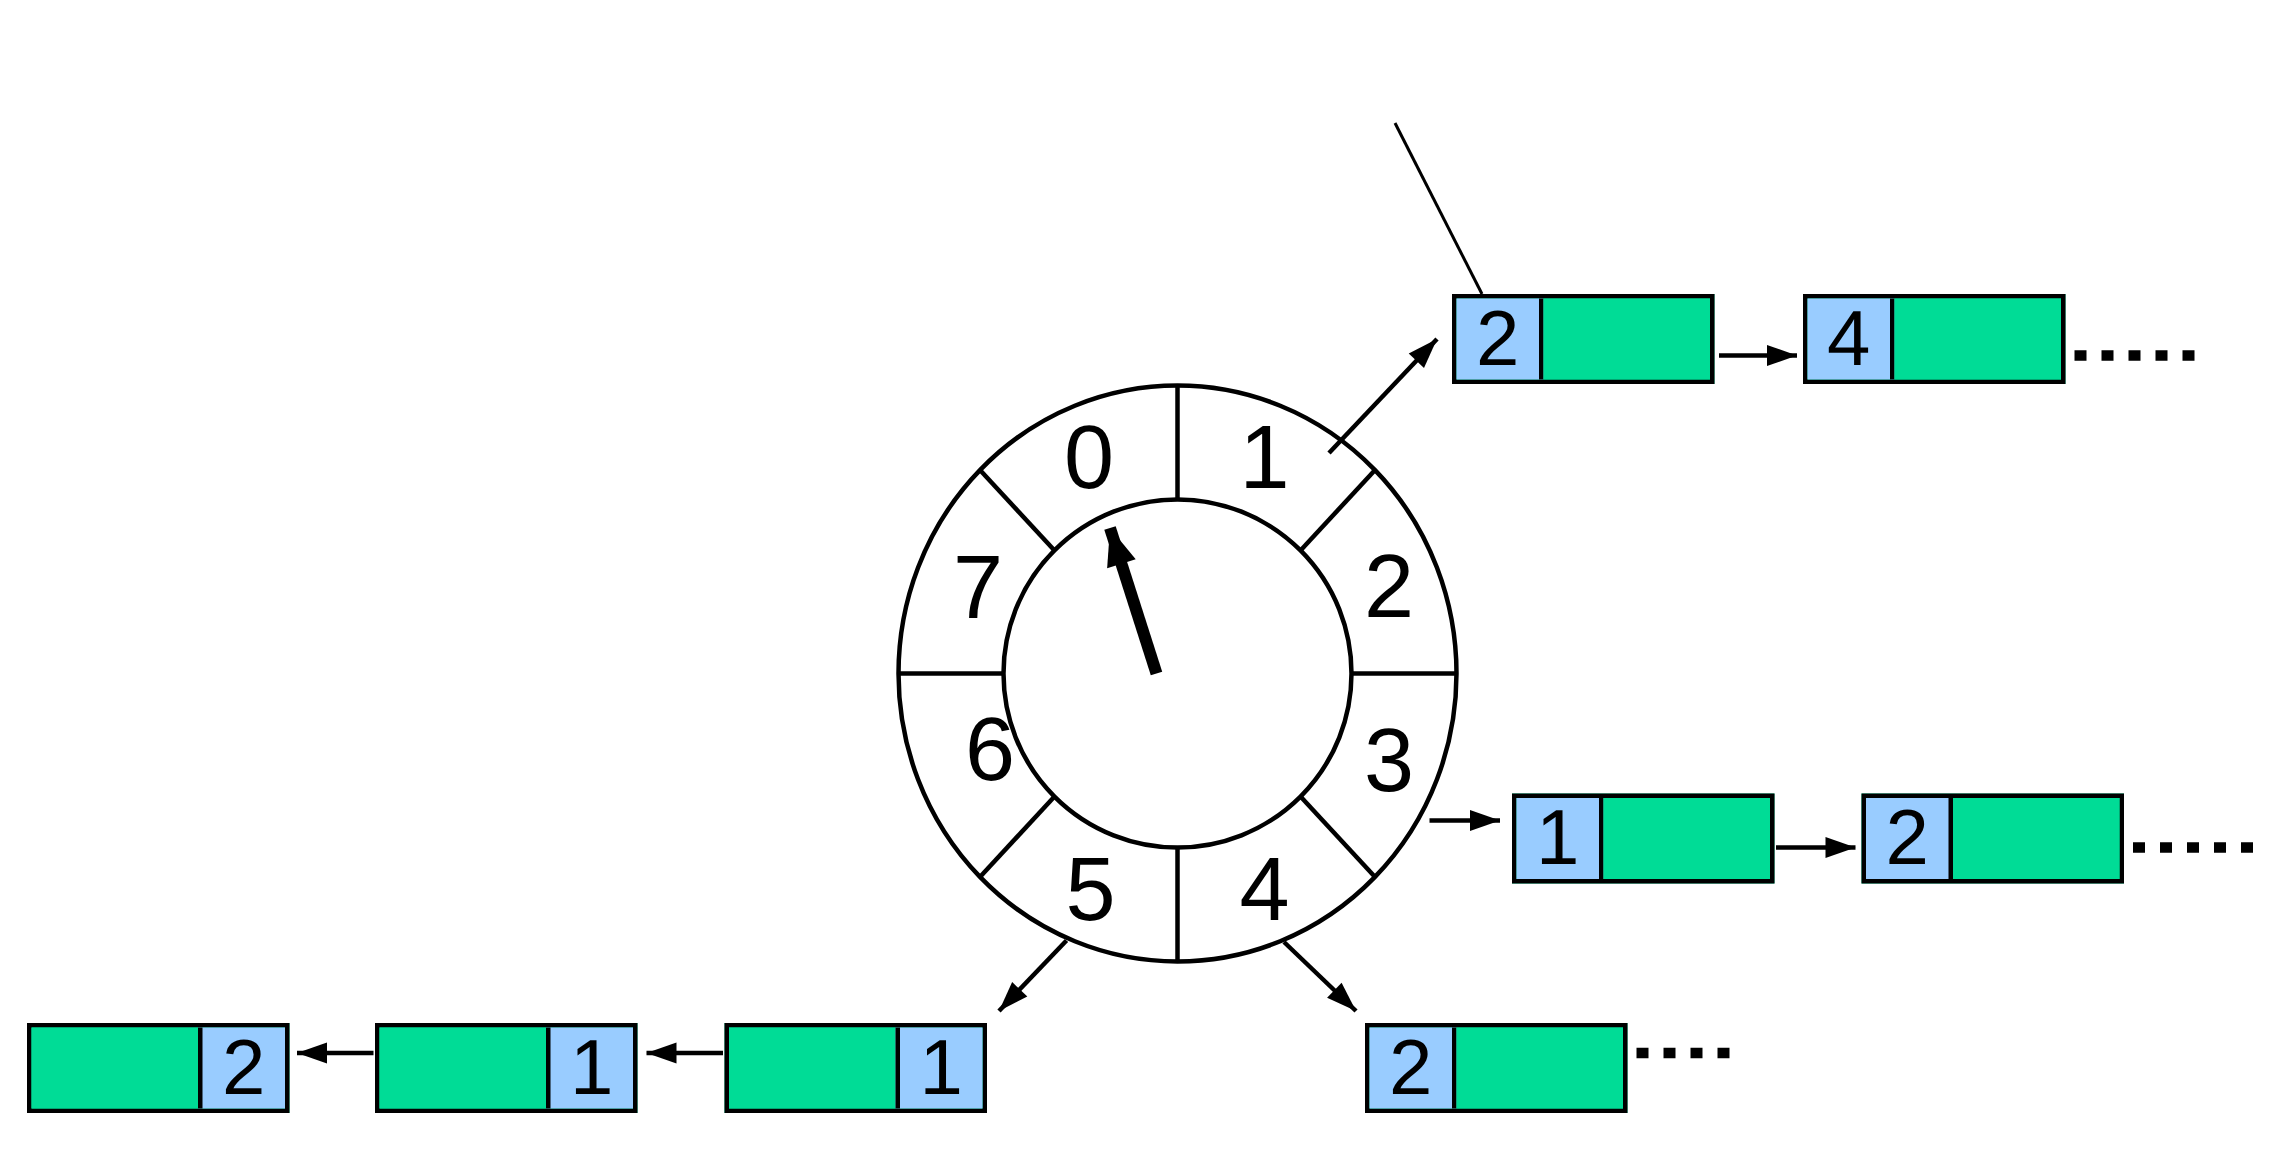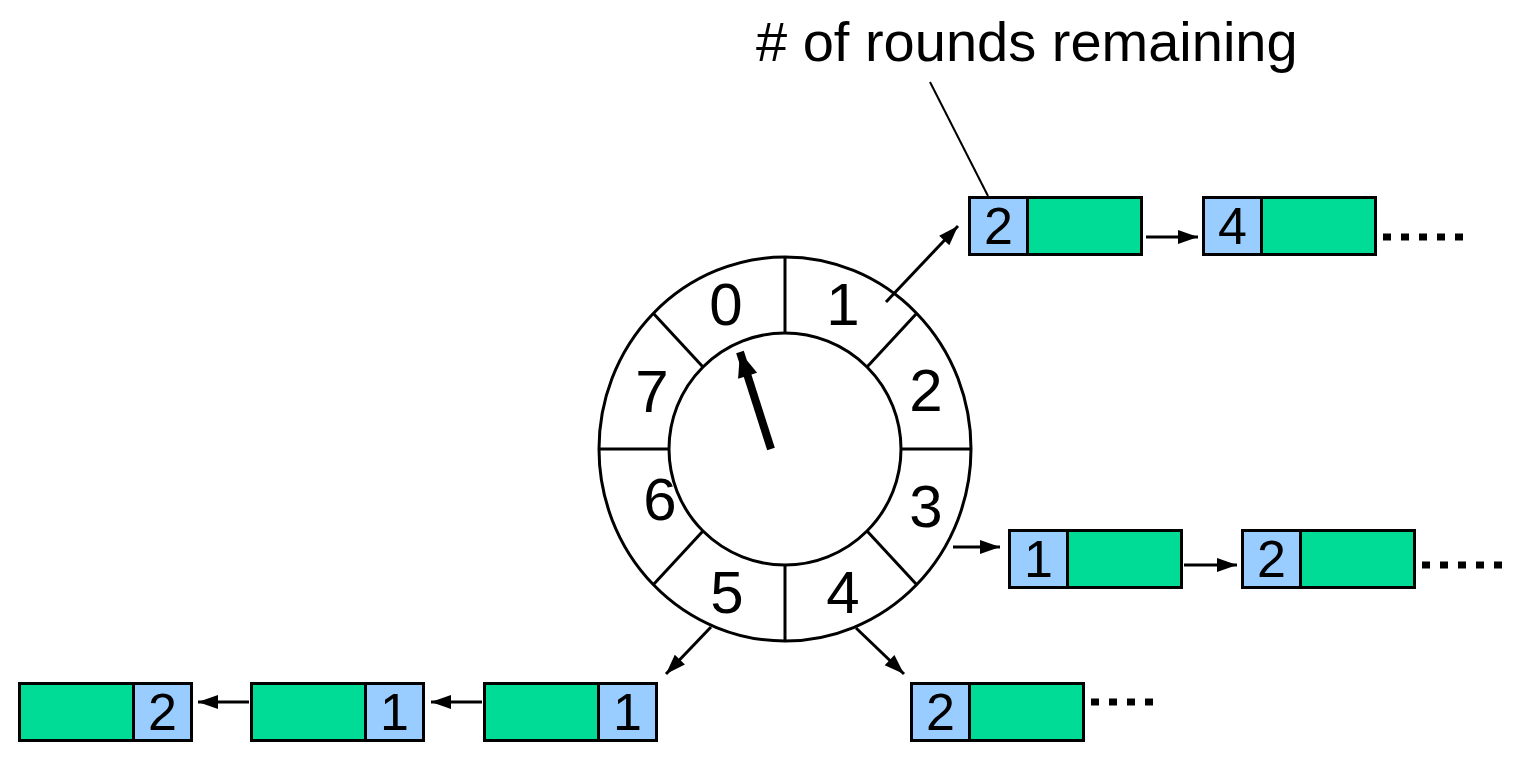--- a/index.html
+++ b/index.html
@@ -69,21 +69,20 @@
     <line x1="1146" y1="237" x2="1198" y2="237" stroke="#000" stroke-width="3" marker-end="url(#ah)"></line>
     <line x1="1184" y1="565" x2="1237" y2="565" stroke="#000" stroke-width="3" marker-end="url(#ah)"></line>
     <line x1="482" y1="702" x2="431" y2="702" stroke="#000" stroke-width="3" marker-end="url(#ah)"></line>
     <line x1="249" y1="702" x2="198" y2="702" stroke="#000" stroke-width="3" marker-end="url(#ah)"></line>
 
     <line x1="1383" y1="237" x2="1464" y2="237" stroke="#000" stroke-width="7" stroke-dasharray="8 10"></line>
     <line x1="1422" y1="565" x2="1502" y2="565" stroke="#000" stroke-width="7" stroke-dasharray="8 10"></line>
     <line x1="1091" y1="702" x2="1160" y2="702" stroke="#000" stroke-width="7" stroke-dasharray="8 10"></line>
   </svg>
 
-  <div class="title"># of rounds remaining</div>
 
   <span class="wheel-label" style="left:726px;top:305px">0</span>
   <span class="wheel-label" style="left:843px;top:305px">1</span>
   <span class="wheel-label" style="left:926px;top:391px">2</span>
   <span class="wheel-label" style="left:926px;top:507px">3</span>
   <span class="wheel-label" style="left:843px;top:593px">4</span>
   <span class="wheel-label" style="left:727px;top:593px">5</span>
   <span class="wheel-label" style="left:660px;top:500px">6</span>
   <span class="wheel-label" style="left:652px;top:392px">7</span>
 

